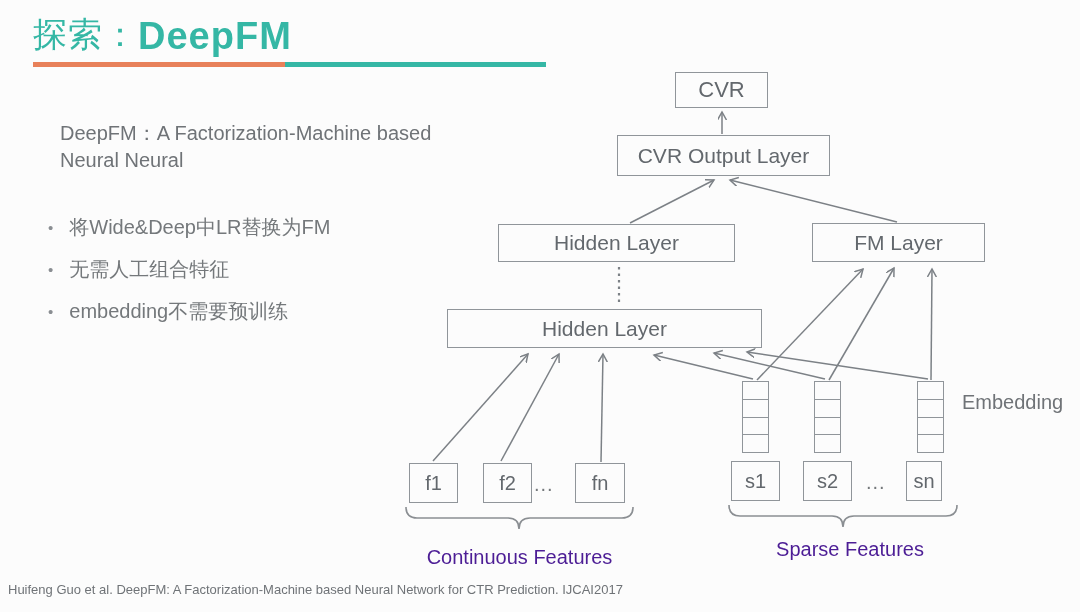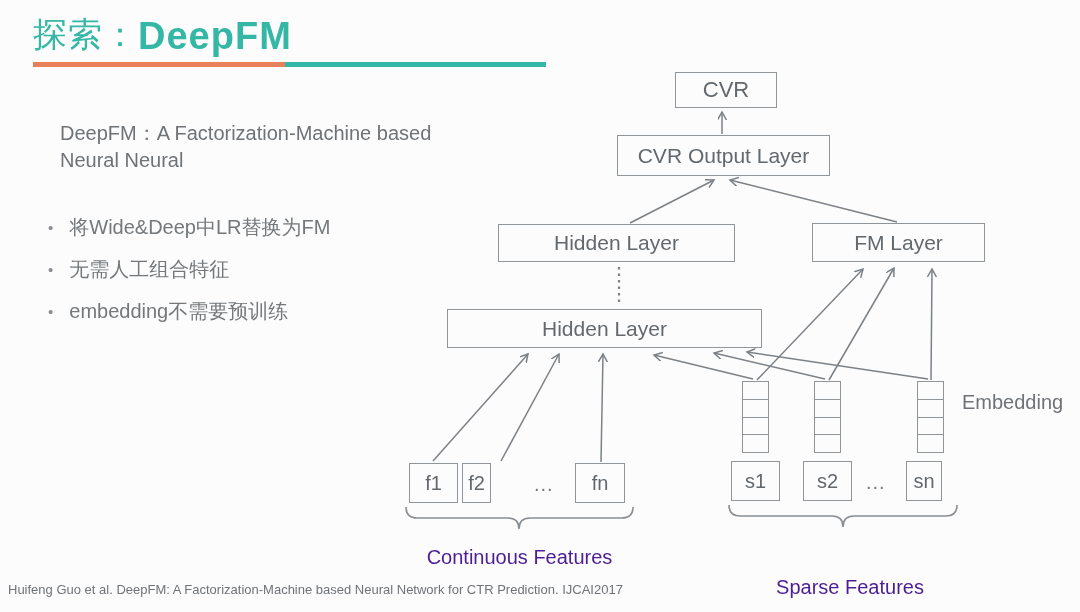--- a/index.html
+++ b/index.html
@@ -86,28 +86,28 @@
       <line x1="757" y1="380" x2="863" y2="269" marker-end="url(#arw)"></line>
       <line x1="829" y1="380" x2="894" y2="268" marker-end="url(#arw)"></line>
       <line x1="931" y1="380" x2="932" y2="269" marker-end="url(#arw)"></line>
     </g>
     <g stroke="#8a8e92" stroke-width="1.6" fill="none">
       <path d="M406,507 Q406,518 417,518 L508,518 Q519,518 519,529 Q519,518 530,518 L622,518 Q633,518 633,507"></path>
       <path d="M729,505 Q729,516 740,516 L832,516 Q843,516 843,527 Q843,516 854,516 L946,516 Q957,516 957,505"></path>
     </g>
   </svg>
 
-  <div class="dbox" style="left:675px; top:72px; width:102px; height:36px; font-size:22px;">CVR</div>
+  <div class="dbox" style="left:675px; top:72px; width:93px; height:36px; font-size:22px;">CVR</div>
   <div class="dbox" style="left:617px; top:135px; width:213px; height:41px;">CVR Output Layer</div>
   <div class="dbox" style="left:498px; top:224px; width:237px; height:38px;">Hidden Layer</div>
   <div class="dbox" style="left:812px; top:223px; width:173px; height:39px;">FM Layer</div>
   <div class="dbox" style="left:447px; top:309px; width:315px; height:39px;">Hidden Layer</div>
 
   <div class="dbox node-small" style="left:409px; top:463px; width:49px; height:40px;">f1</div>
-  <div class="dbox node-small" style="left:462px; top:463px; width:29px; height:40px;">f2</div>
+  <div class="dbox node-small" style="left:483px; top:463px; width:49px; height:40px;">f2</div>
   <div class="ellipsis" style="left:534px; top:473px;">...</div>
   <div class="dbox node-small" style="left:575px; top:463px; width:50px; height:40px;">fn</div>
 
   <div class="dbox node-small" style="left:731px; top:461px; width:49px; height:40px;">s1</div>
   <div class="dbox node-small" style="left:803px; top:461px; width:49px; height:40px;">s2</div>
   <div class="ellipsis" style="left:866px; top:471px;">...</div>
   <div class="dbox node-small" style="left:906px; top:461px; width:36px; height:40px;">sn</div>
 
   <div class="stack" style="left:742px; top:381px;">
     <div class="cell"></div>
@@ -123,17 +123,17 @@
   </div>
   <div class="stack" style="left:917px; top:381px;">
     <div class="cell"></div>
     <div class="cell"></div>
     <div class="cell"></div>
     <div class="cell"></div>
   </div>
 
   <div class="side-label" style="left:962px; top:391px;">Embedding</div>
   <div class="group-label" style="left:412px; top:546px; width:215px;">Continuous Features</div>
-  <div class="group-label" style="left:760px; top:576px; width:180px;">Sparse Features</div>
+  <div class="group-label" style="left:760px; top:538px; width:180px;">Sparse Features</div>
 
   <div class="footer">Huifeng Guo et al. DeepFM: A Factorization-Machine based Neural Network for CTR Prediction. IJCAI2017</div>
 
 </div>
 
 </body></html>

